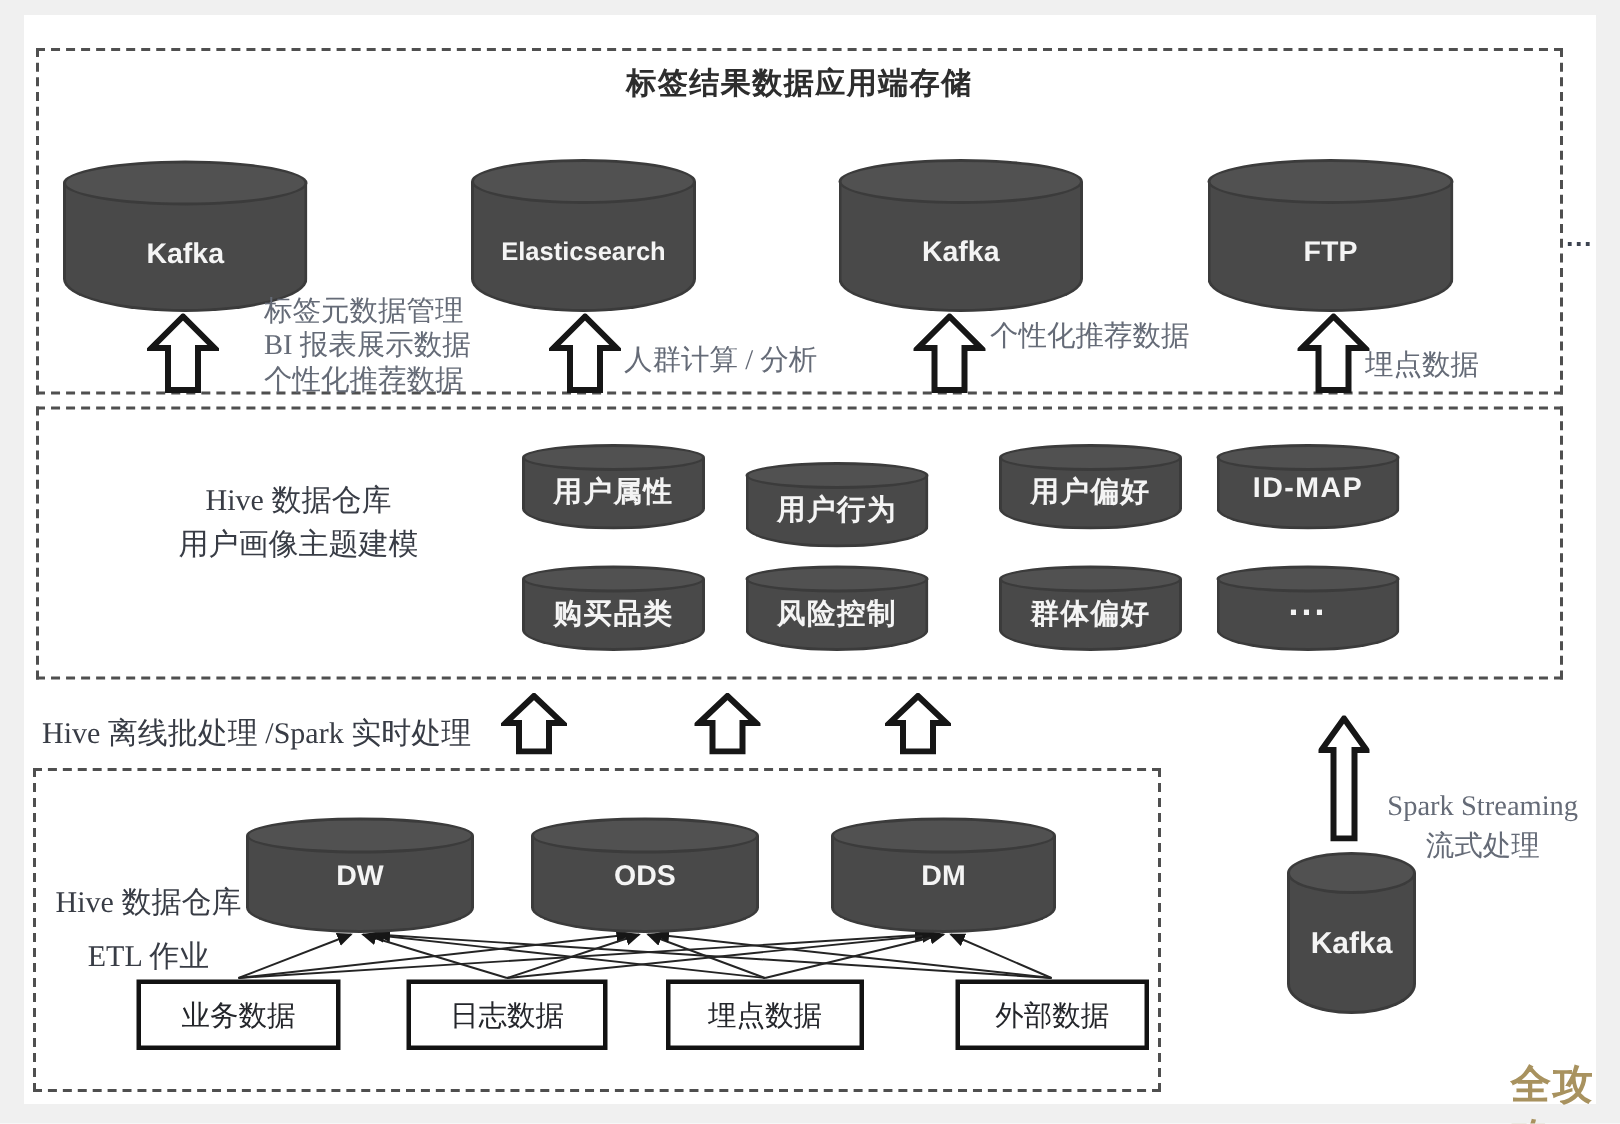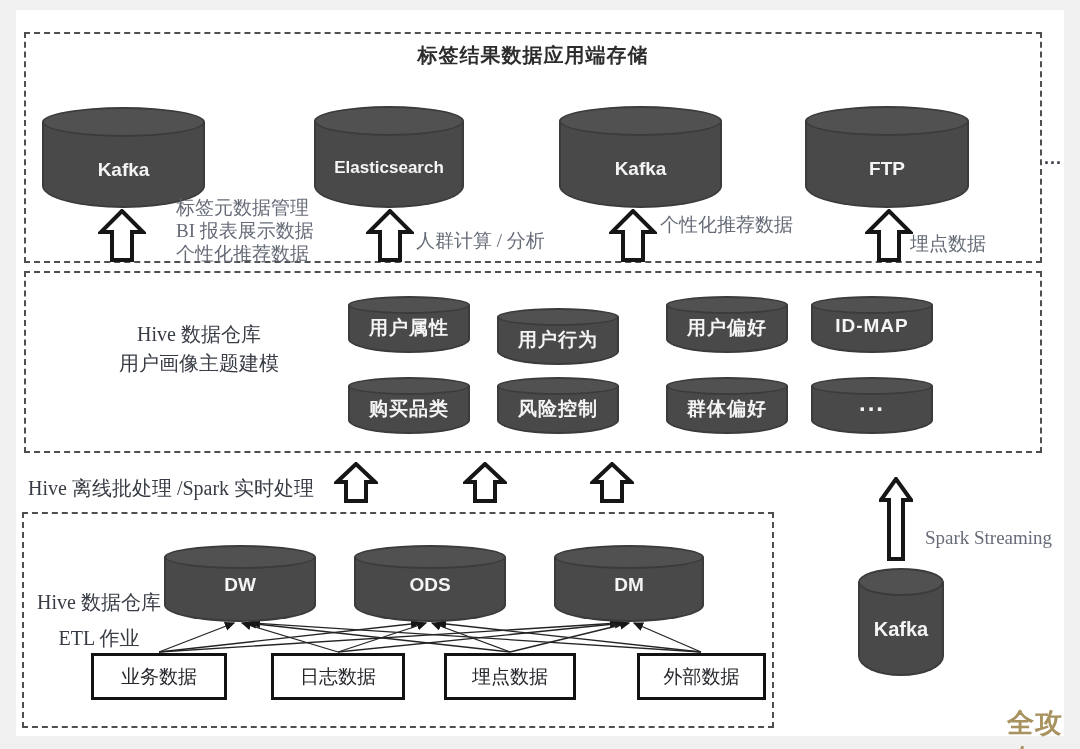--- a/index.html
+++ b/index.html
@@ -248,15 +248,16 @@
       <polygon points="17,2 2,23 10,23 10,82 24,82 24,23 32,23"></polygon>
     </svg>
 </div>
 <div class="cyl cyl-tall" style="left:858px;top:568px;width:86px;height:108px">
   <div class="cyl-body"></div>
   <div class="cyl-ellipse"></div>
   <div class="cyl-label">Kafka</div>
 </div>
 <div class="note centered" style="left:916px;top:524px;width:145px">
   <div style="line-height:27px">Spark Streaming</div>
+  <div style="line-height:27px">流式处理</div>
 </div>
 
 <div class="abs watermark">全攻略</div>
 
 </body></html>

